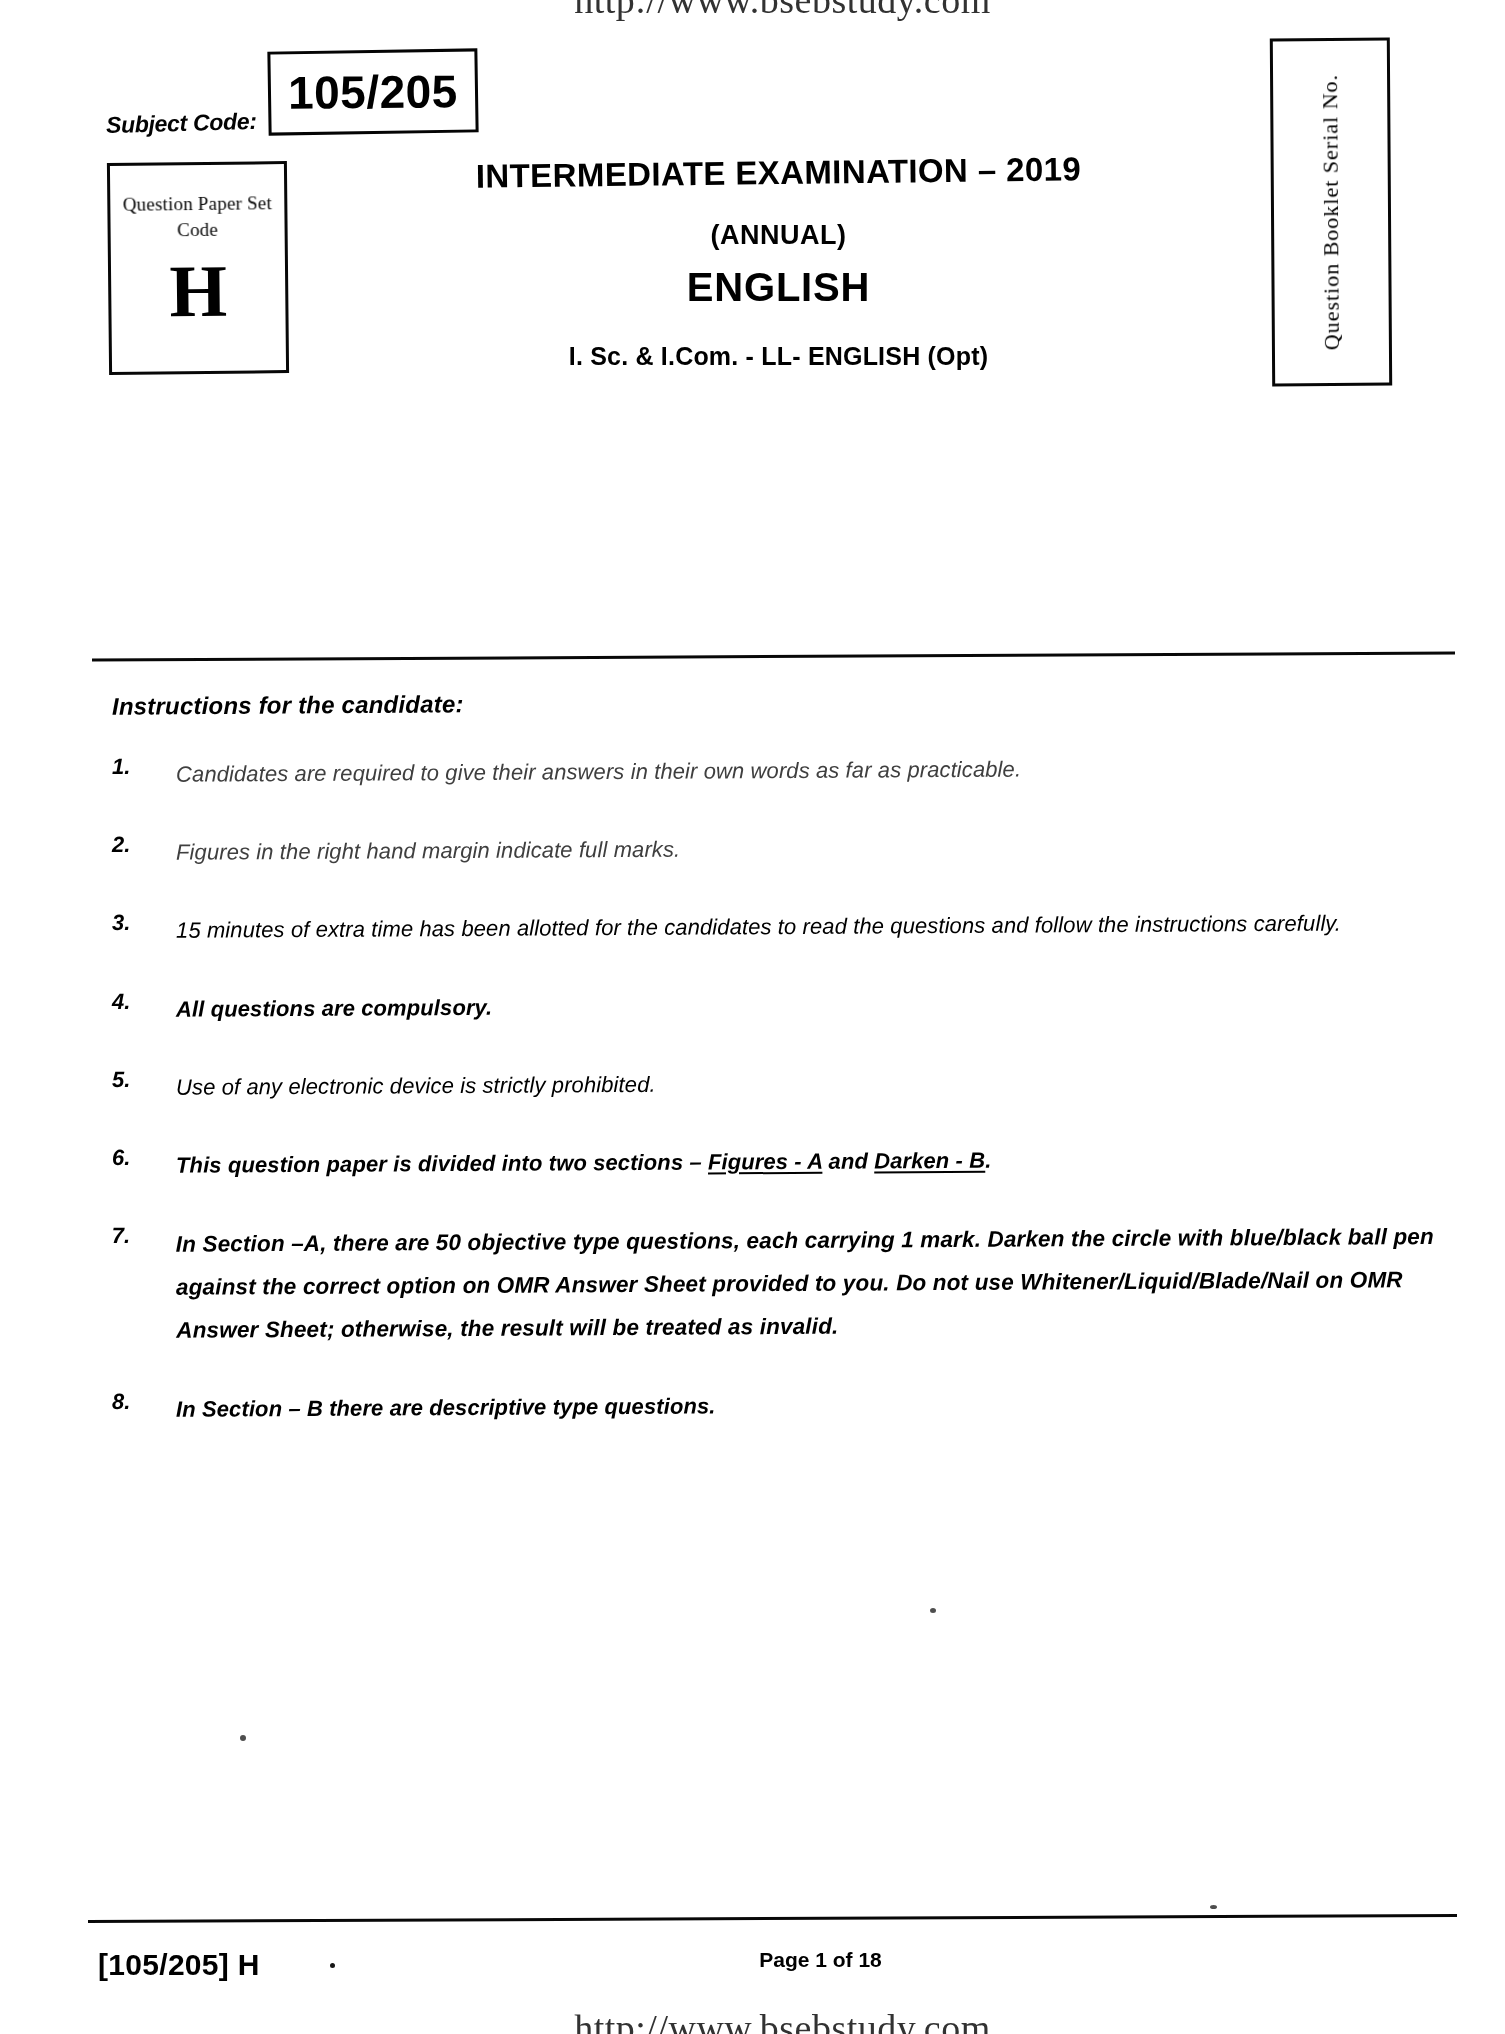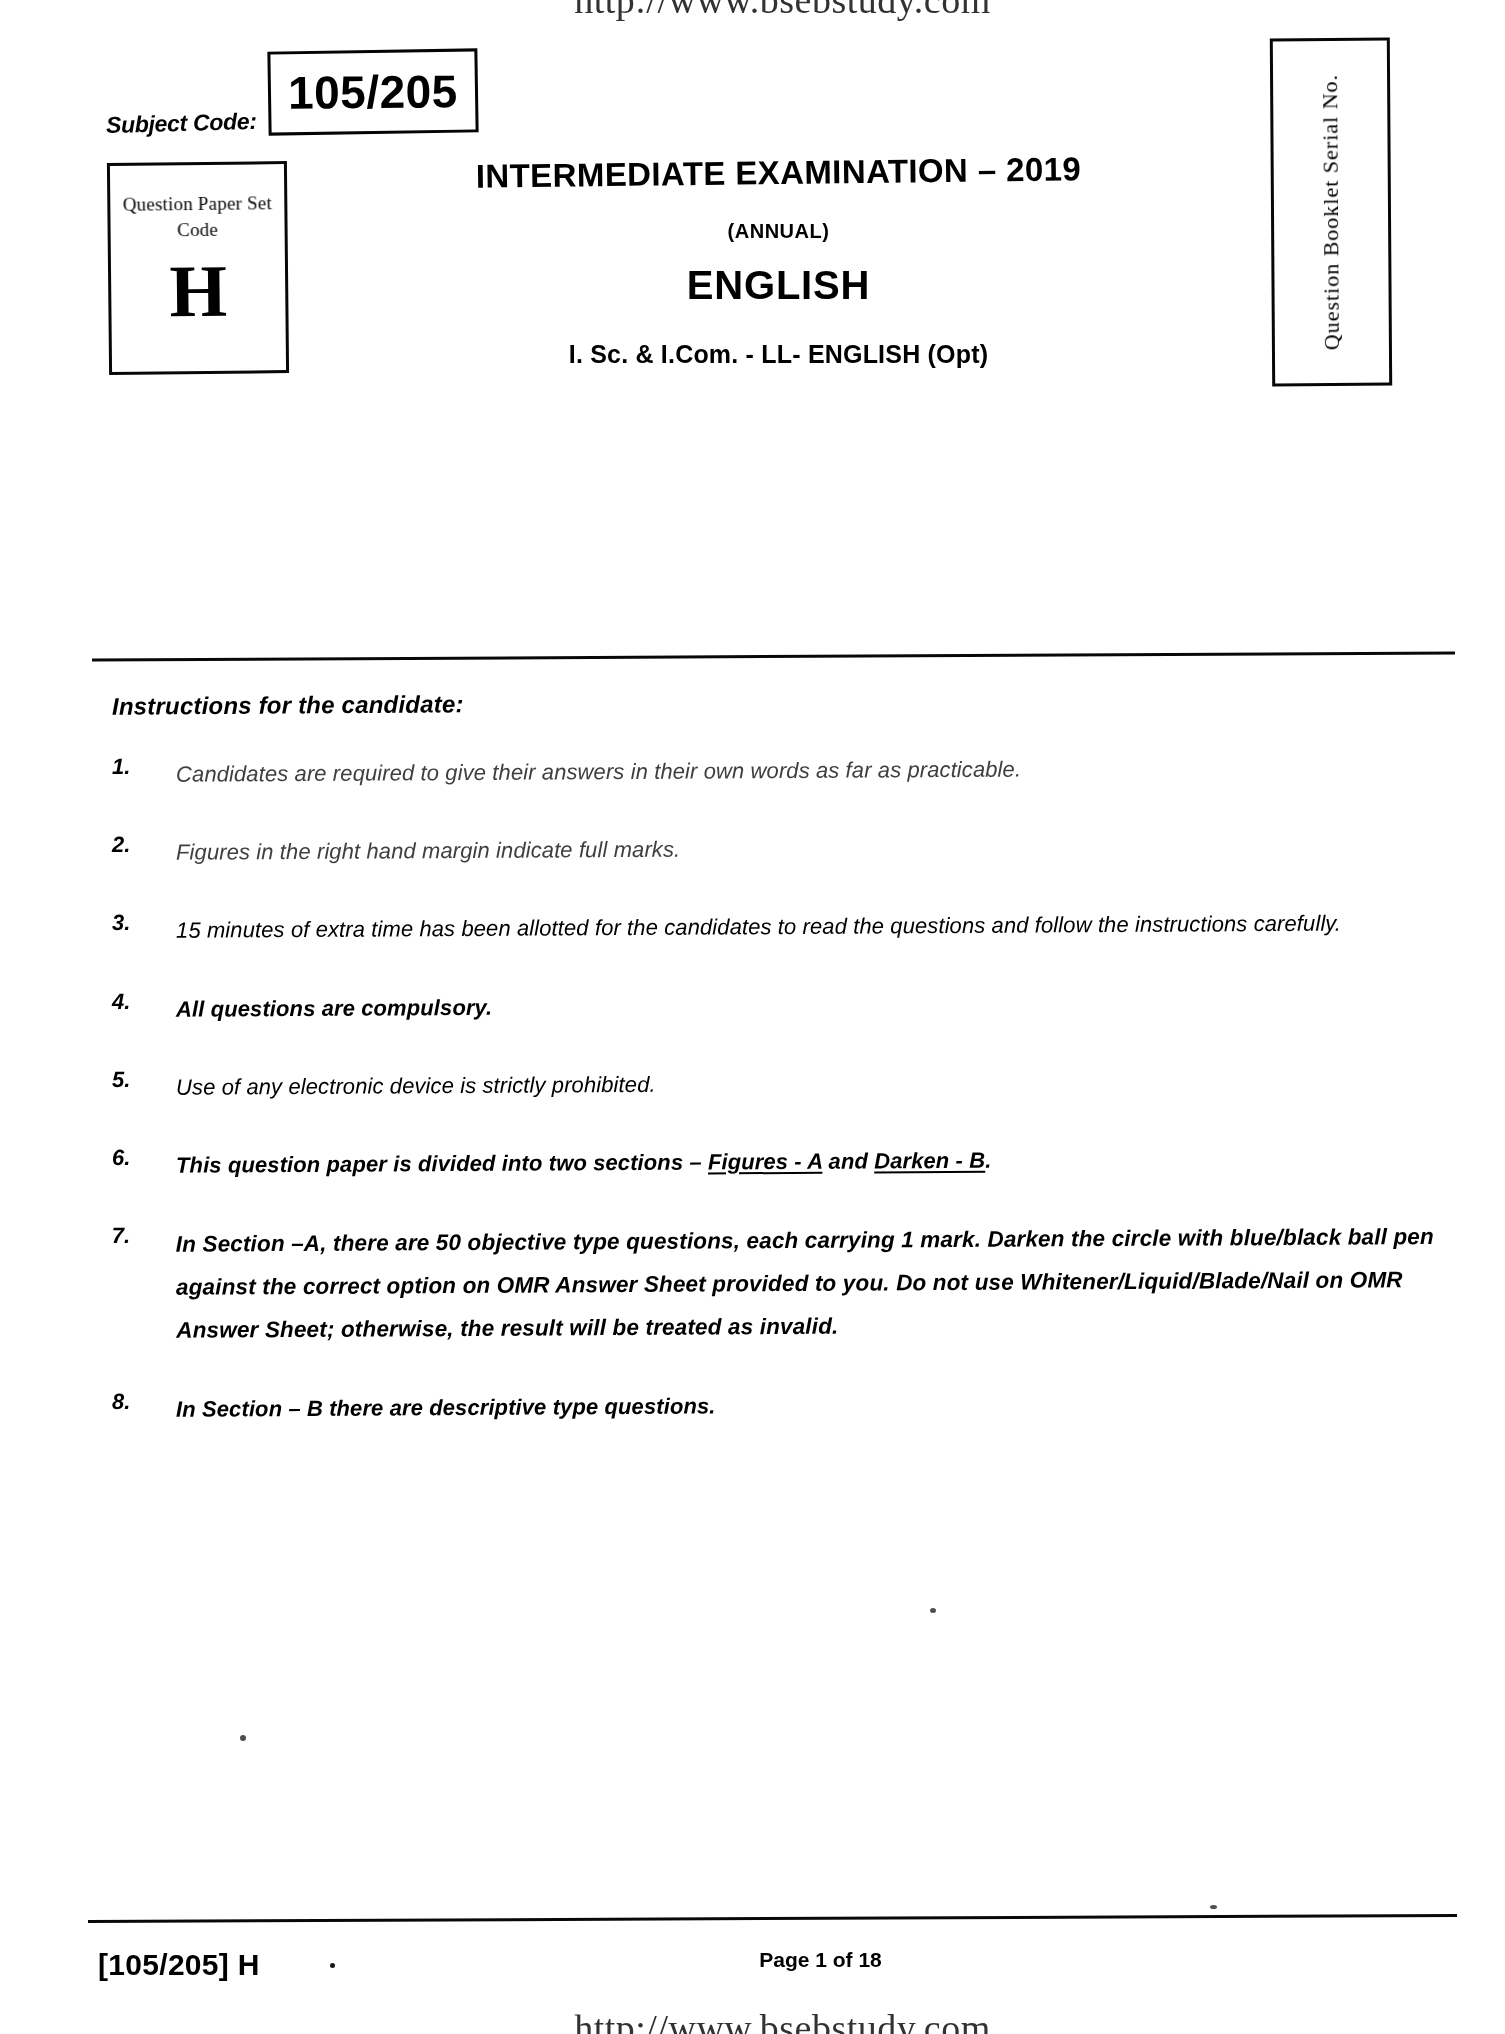--- a/index.html
+++ b/index.html
@@ -126,29 +126,29 @@
     text-align: center;
   }
   .exam-title {
     font-size: 33px;
     font-weight: bold;
     letter-spacing: 0.4px;
     transform: rotate(-0.7deg);
     white-space: nowrap;
   }
   .exam-annual {
-    font-size: 20px;
+    font-size: 27px;
     font-weight: bold;
     margin-top: 28px;
     letter-spacing: 0.5px;
   }
   .exam-subject {
     font-size: 40px;
     font-weight: bold;
-    margin-top: 20px;
+    margin-top: 14px;
     letter-spacing: 0.8px;
   }
   .exam-stream {
     font-size: 25px;
     font-weight: bold;
     margin-top: 32px;
     letter-spacing: 0.2px;
     white-space: nowrap;
   }
 

